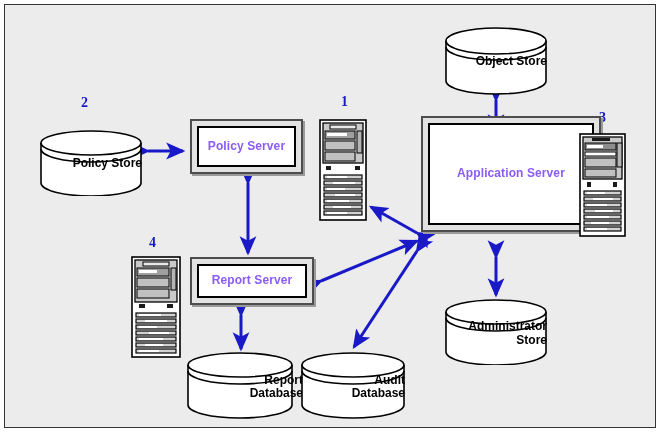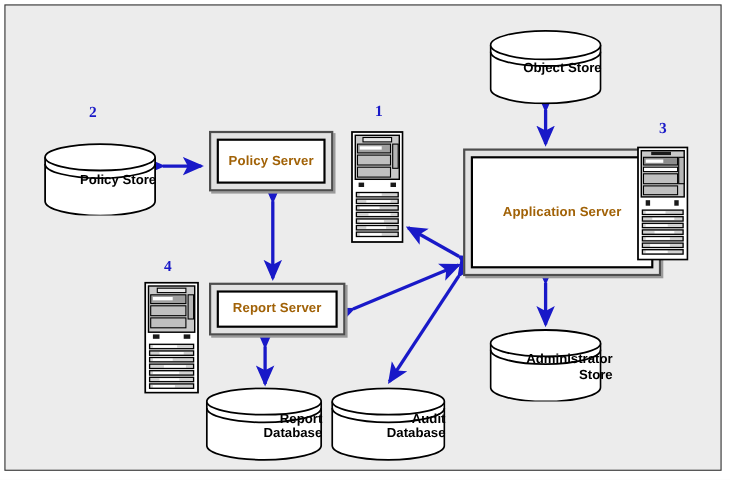--- a/index.html
+++ b/index.html
@@ -8,21 +8,21 @@
   #canvas{position:absolute;left:4px;top:4px;width:652px;height:424px;
           background:#ececec;border:1px solid #333333;box-sizing:border-box;}
 
   
   .server-outer{position:absolute;background:#e2e2e2;border:2px solid #4d4d4d;
                 box-shadow:2px 2px 0 #9a9a9a;box-sizing:border-box;
                 display:flex;flex-direction:column;justify-content:center;
                 align-items:center;padding:5px;gap:5px;}
   .server-inner{background:#ffffff;border:2px solid #000000;box-sizing:border-box;
                 width:100%;flex:1;display:flex;align-items:center;justify-content:center;}
-  .server-label{font-size:12px;font-weight:bold;color:#a16207;letter-spacing:.1px;
+  .server-label{font-size:12px;font-weight:bold;color:#8b5cf6;letter-spacing:.1px;
                 text-align:center;line-height:1.1;white-space:nowrap;}
 
   
   .cyl{position:absolute;}
   .cyl svg{position:absolute;left:0;top:0;}
   .cyl-label{position:absolute;left:0;right:0;top:50%;transform:translateY(-42%);
              text-align:right;font-size:12px;font-weight:bold;color:#000;
              line-height:1.15;pointer-events:none;}
 
   
@@ -121,21 +121,21 @@
 
     <div class="cyl" style="left:440px;top:22px;width:102px;height:68px;">
       <svg width="102" height="68" viewBox="0 0 102 68">
         <path d="M1,14 L1,54 A50,13 0 0 0 101,54 L101,14" fill="#ffffff" stroke="#000" stroke-width="1.6"></path>
         <ellipse cx="51" cy="14" rx="50" ry="13" fill="#ffffff" stroke="#000" stroke-width="1.6"></ellipse>
         <path d="M1,20 A50,13 0 0 0 101,20" fill="none" stroke="#000" stroke-width="1.6"></path>
       </svg>
       <div class="cyl-label">Object Store</div>
     </div>
 
-    <div class="server-outer" style="left:416px;top:130px;width:180px;height:116px;">
+    <div class="server-outer" style="left:416px;top:111px;width:180px;height:116px;">
       <div class="server-inner">
         <span class="server-label">Application Server</span>
       </div>
     </div>
 
     <div class="tower" style="left:574px;top:128px;width:47px;height:104px;">
       <svg width="47" height="104" viewBox="0 0 47 104">
         <rect x="1" y="1" width="45" height="102" fill="#ffffff" stroke="#000" stroke-width="1.6"></rect>
         <rect x="4" y="4" width="39" height="42" fill="#c9c9c9" stroke="#000" stroke-width="1.3"></rect>
         <rect x="13" y="5" width="18" height="3" fill="#1a1a1a"></rect>
@@ -200,33 +200,33 @@
         </g>
       </svg>
     </div>
 
     <div class="server-outer" style="left:185px;top:252px;width:124px;height:48px;">
       <div class="server-inner">
         <span class="server-label">Report Server</span>
       </div>
     </div>
 
-    <div class="cyl" style="left:440px;top:294px;width:102px;height:66px;padding-left:10px;">
+    <div class="cyl" style="left:440px;top:294px;width:102px;height:66px;">
       <svg width="102" height="66" viewBox="0 0 102 66">
         <path d="M1,13 L1,53 A50,13 0 0 0 101,53 L101,13" fill="#ffffff" stroke="#000" stroke-width="1.6"></path>
         <ellipse cx="51" cy="13" rx="50" ry="12" fill="#ffffff" stroke="#000" stroke-width="1.6"></ellipse>
         <path d="M1,19 A50,13 0 0 0 101,19" fill="none" stroke="#000" stroke-width="1.6"></path>
       </svg>
       <div class="cyl-label">
         <div>Administrator</div>
         <div>Store</div>
       </div>
     </div>
 
-    <div class="cyl" style="left:182px;top:347px;width:106px;height:67px;">
+    <div class="cyl" style="left:182px;top:347px;width:106px;height:67px;padding-left:10px;">
       <svg width="106" height="67" viewBox="0 0 106 67">
         <path d="M1,13 L1,53 A52,13 0 0 0 105,53 L105,13" fill="#ffffff" stroke="#000" stroke-width="1.6"></path>
         <ellipse cx="53" cy="13" rx="52" ry="12" fill="#ffffff" stroke="#000" stroke-width="1.6"></ellipse>
         <path d="M1,19 A52,13 0 0 0 105,19" fill="none" stroke="#000" stroke-width="1.6"></path>
       </svg>
       <div class="cyl-label">
         <div>Report</div>
         <div>Database</div>
       </div>
     </div>

